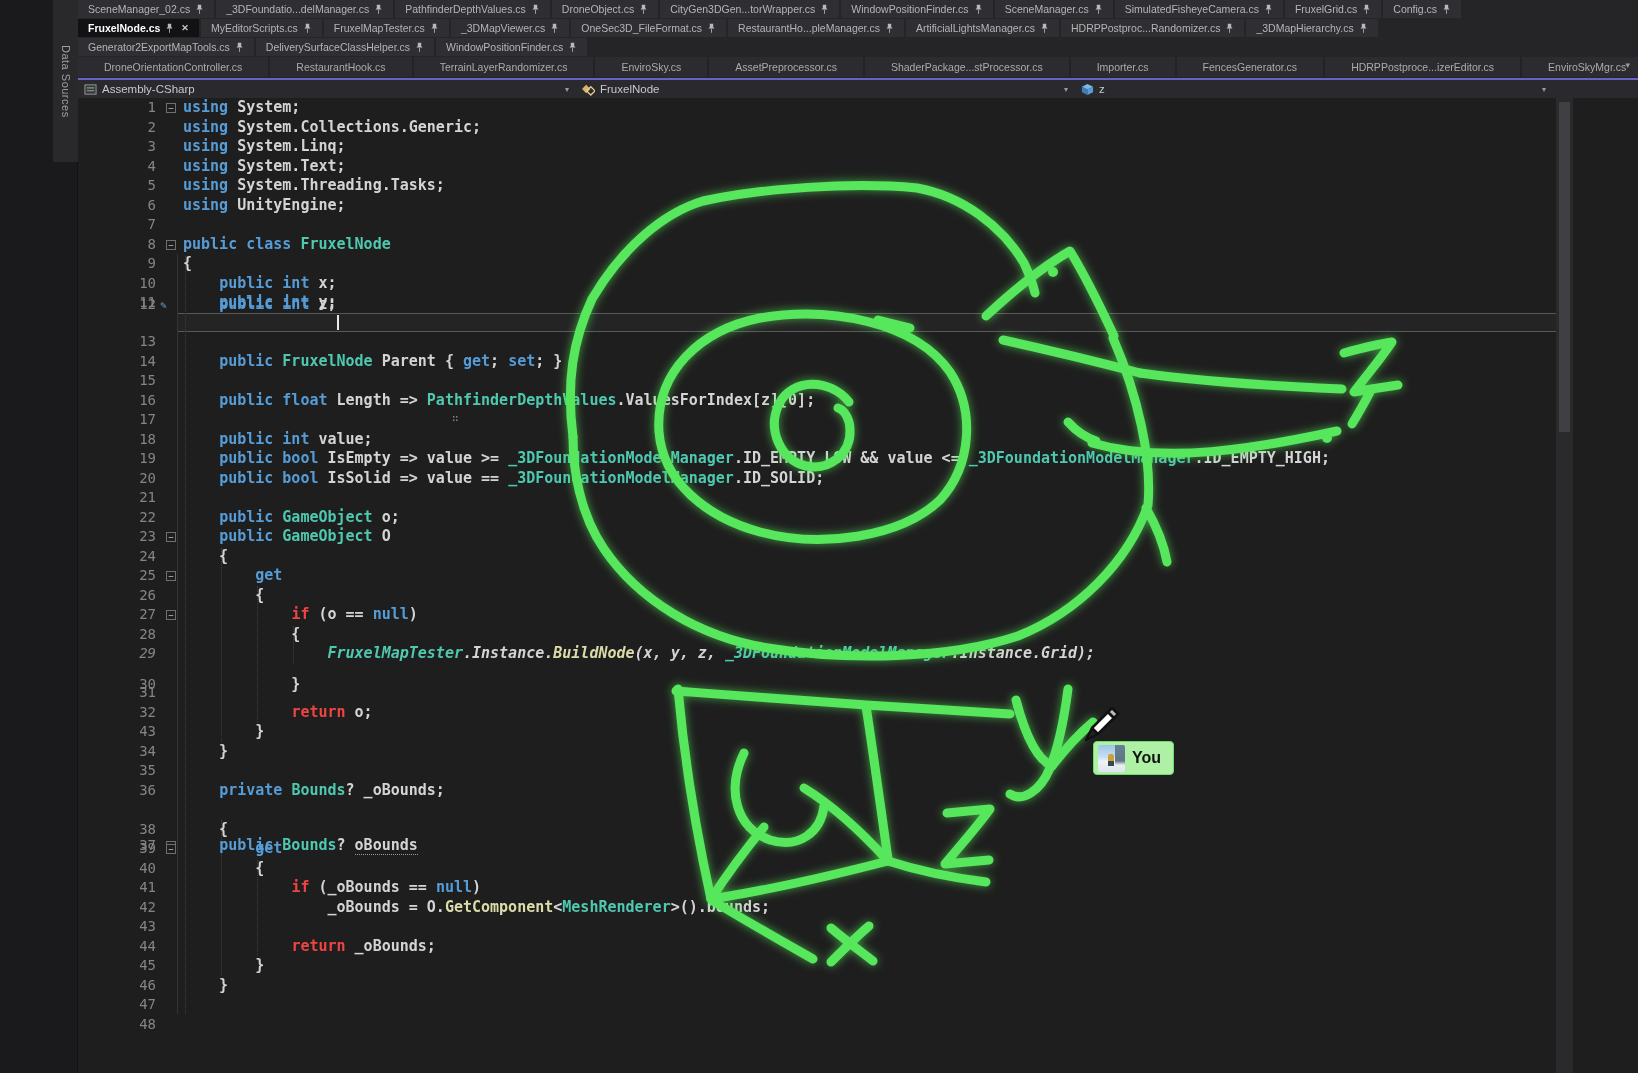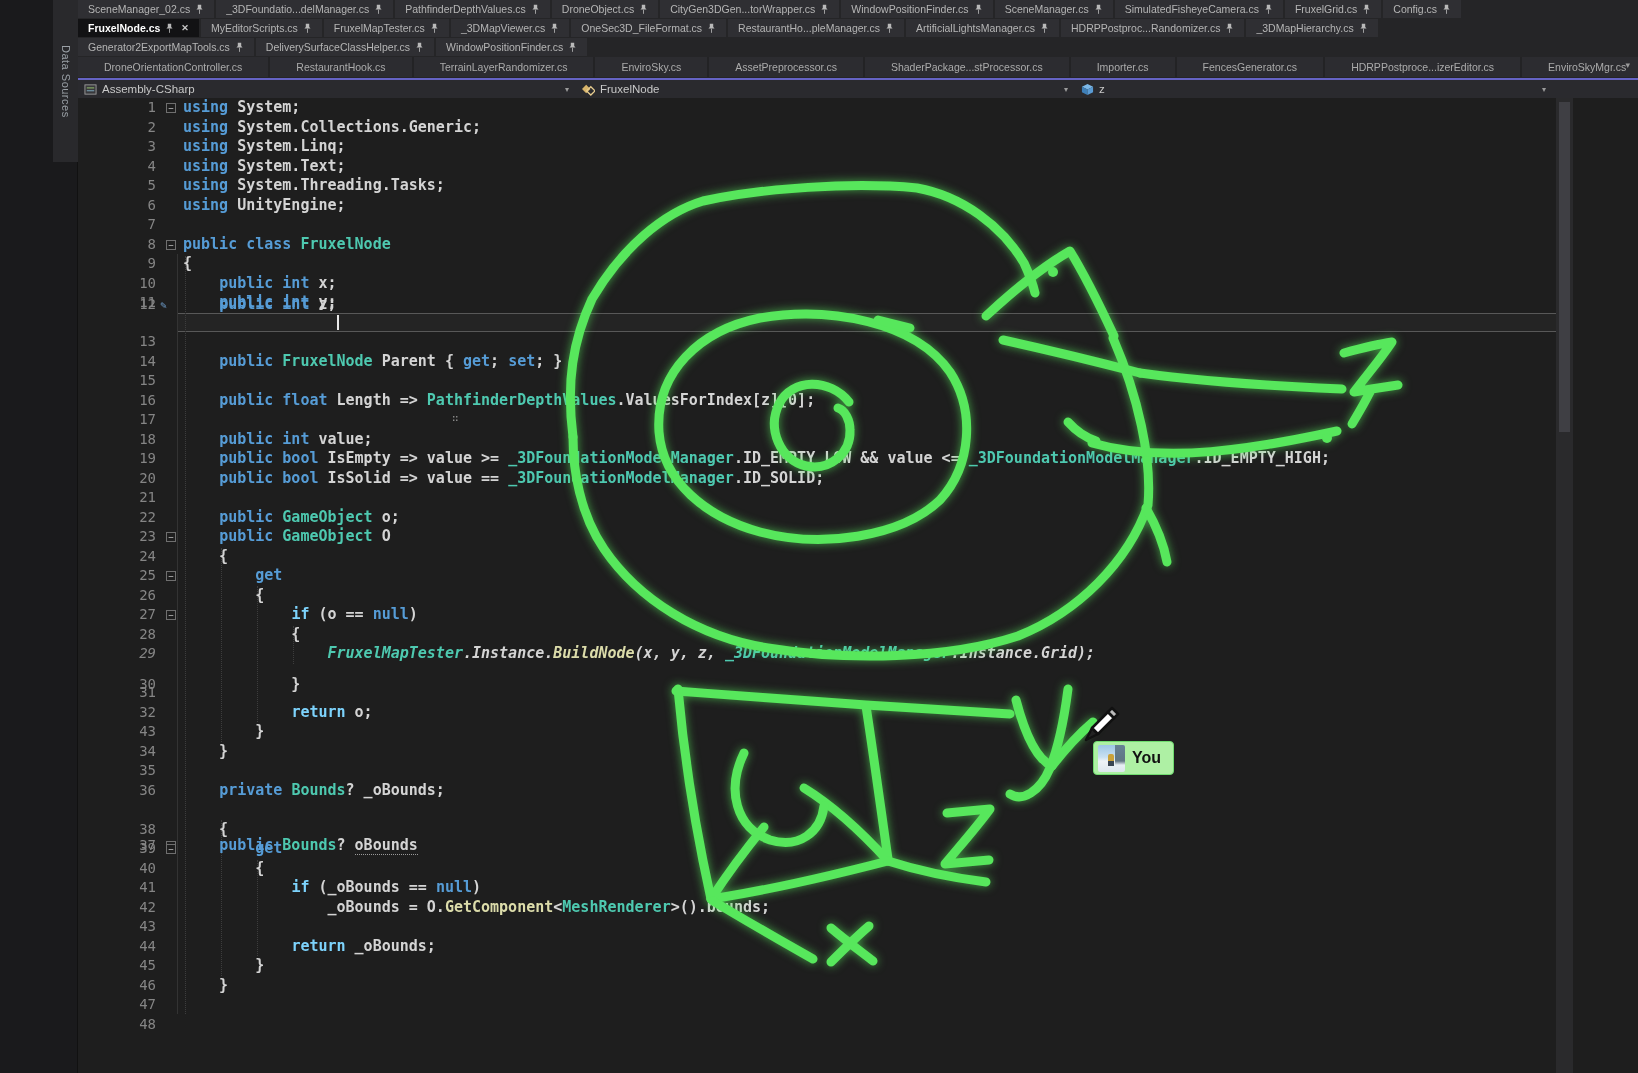--- a/index.html
+++ b/index.html
@@ -42,21 +42,21 @@
 
   
   .editor { position:absolute; left:78px; top:98px; width:1560px; height:975px; background:#1e1e1e;
             font-family:"DejaVu Sans Mono", monospace; font-size:15px; font-weight:600; }
   .code-row { position:absolute; left:0; width:1478px; height:19.5px; line-height:19.5px; white-space:pre; }
   .gutter-num { position:absolute; left:0; width:78px; text-align:right; color:#858585; font-weight:400; font-size:14px; }
   .gutter-pen { position:absolute; left:82px; top:1px; color:#6f9fce; font-size:11px; font-weight:400; }
   .fold { position:absolute; left:88px; top:5px; width:10px; height:10px; border:1px solid #6f6f6f;
           color:#c0c0c0; font-size:9px; line-height:8px; text-align:center; background:#1e1e1e; font-weight:400; }
   .line-text { position:absolute; left:105px; }
-  .k { color:#569CD6; } .c { color:#7dd3fc; } .t { color:#4EC9B0; } .m { color:#DCDCAA; } .p { color:#d4d4d4; }
+  .k { color:#569CD6; } .c { color:#ef4444; } .t { color:#4EC9B0; } .m { color:#DCDCAA; } .p { color:#d4d4d4; }
   .u { color:#d4d4d4; border-bottom:1px dotted #9a9a9a; }
   .current-line { position:absolute; left:100px; top:214.5px; width:1378px; height:19.5px;
                   background:#242424; border-top:1px solid #585858; border-bottom:1px solid #585858; }
   .caret { position:absolute; left:259px; top:217px; width:1.5px; height:15px; background:#e8e8e8; }
   .guide { position:absolute; width:0; border-left:1px dotted #3d3d3d; }
   .fold-rail { position:absolute; left:99px; top:156px; height:760px; width:0; border-left:1px solid #333; }
   .hint-dots { position:absolute; left:374px; top:314px; color:#8a8a8a; font-size:11px; font-weight:400; }
 
   
   .vscroll { position:absolute; left:1556px; top:98px; width:17px; height:975px; background:#2a2a2c; }

